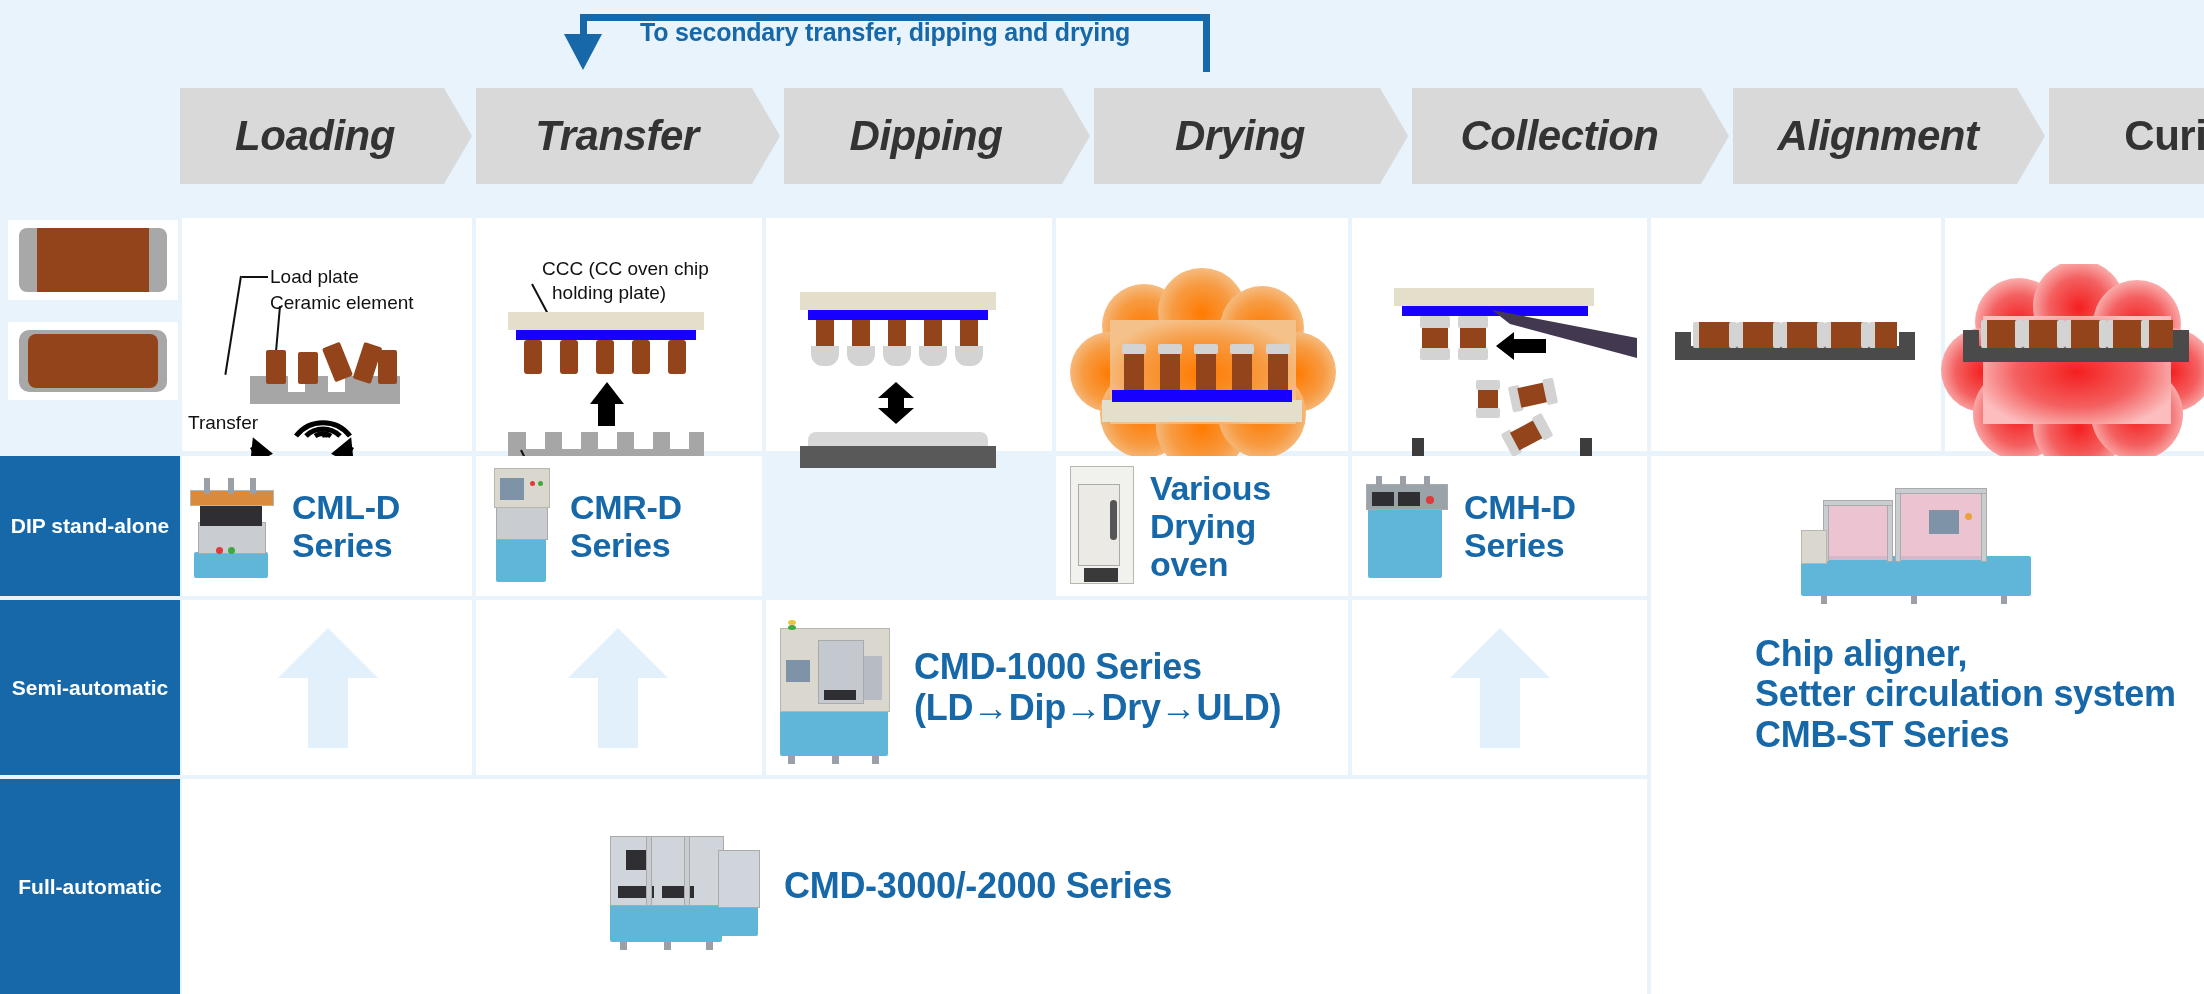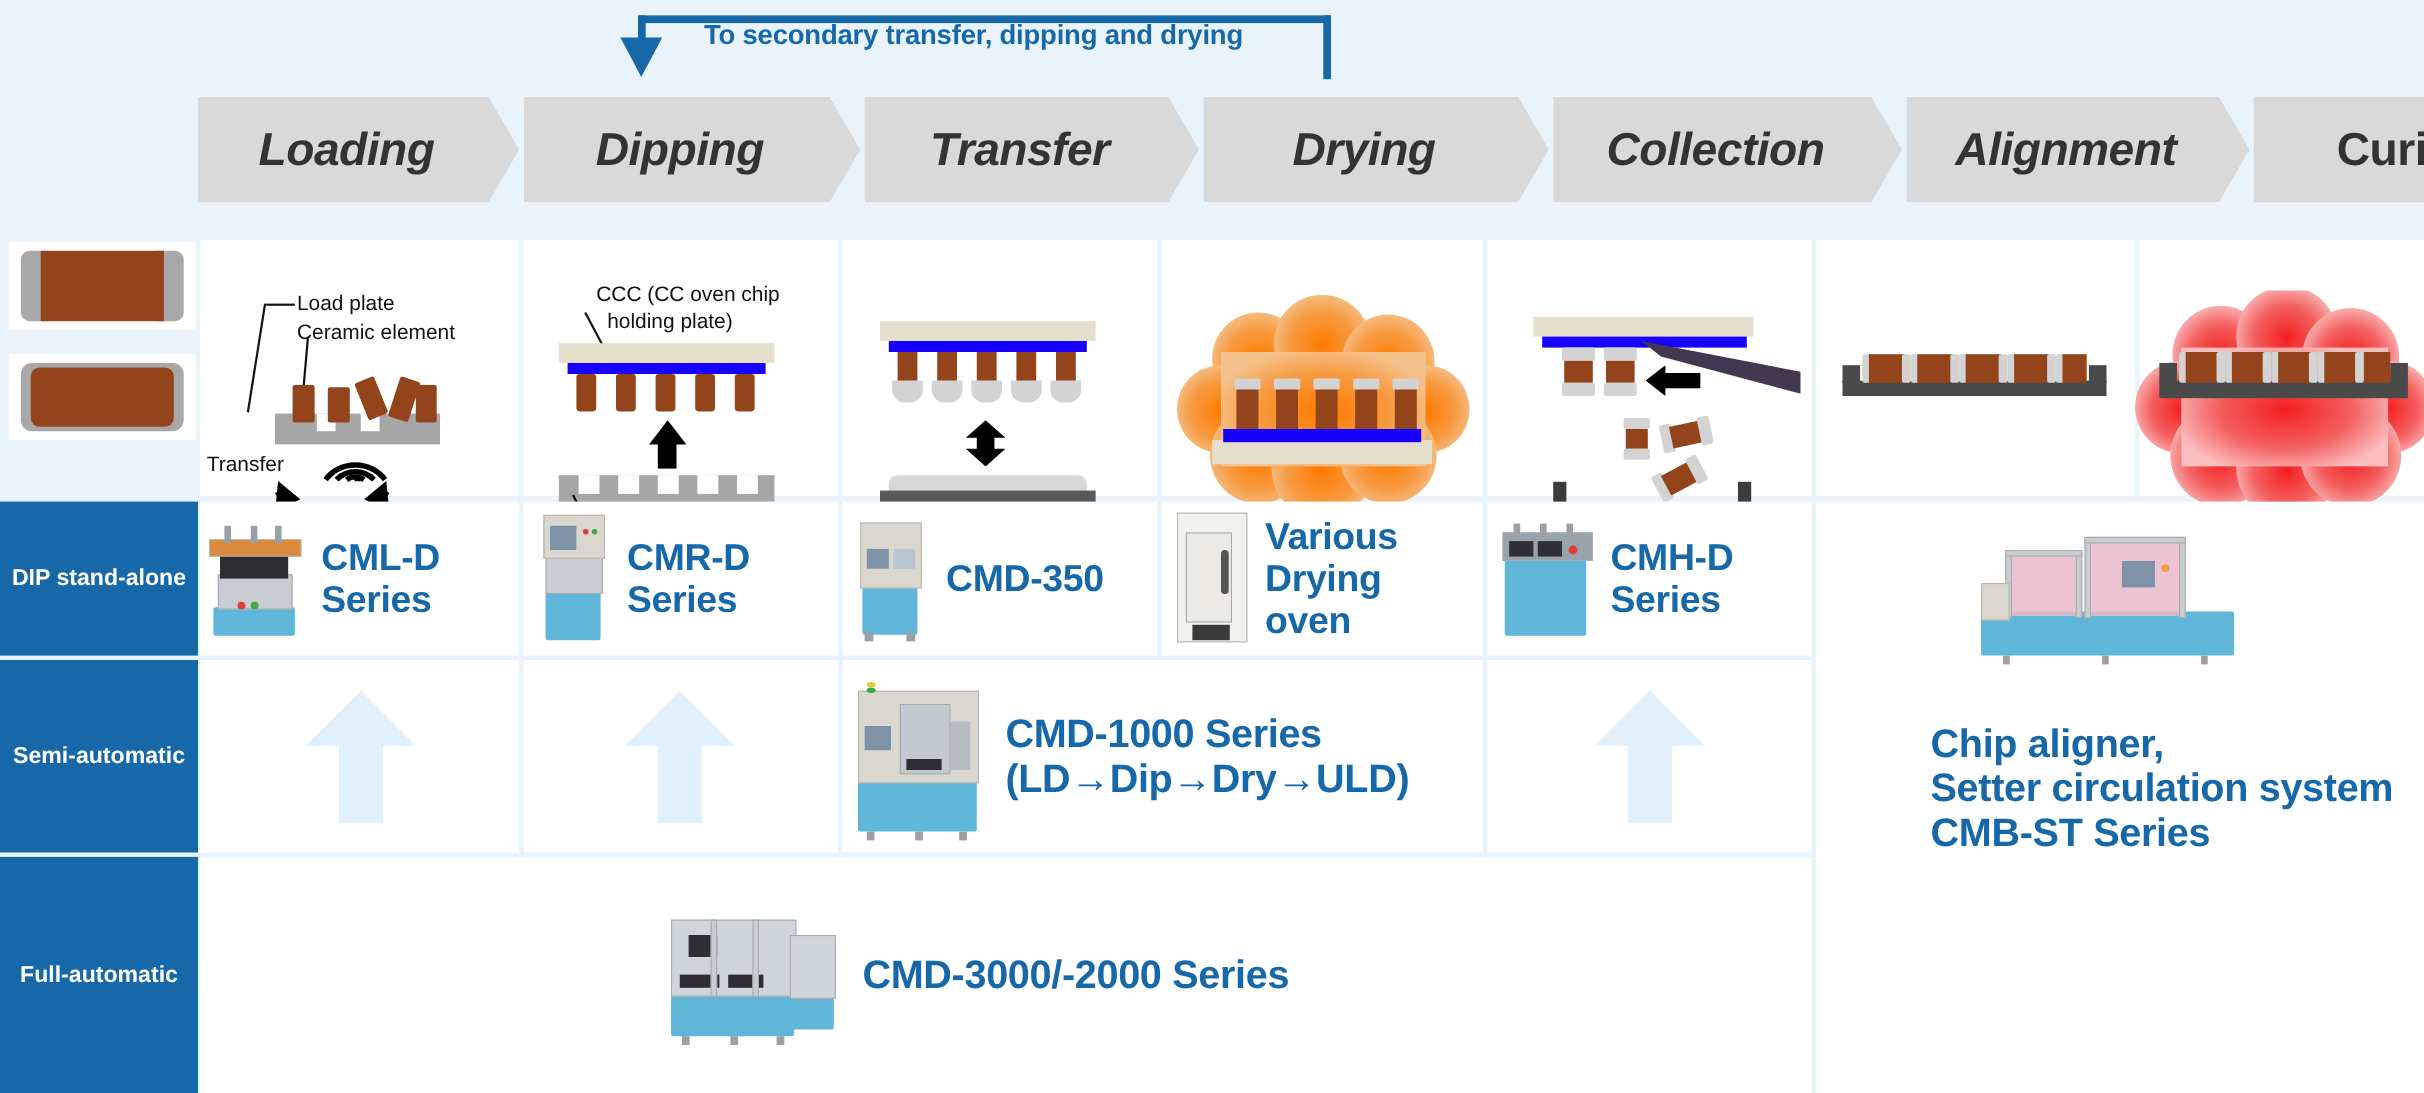--- a/index.html
+++ b/index.html
@@ -89,25 +89,25 @@
     <div class="return-line-right"></div>
     <div class="return-line-left"></div>
     <div class="return-head"></div>
     <div class="return-label">To secondary transfer, dipping and drying</div>
   </div>
 
   <div class="stages">
     <div class="stage chev" style="width:270px">
         <span>Loading</span>
       </div>
+    <div class="stage chev" style="width:282px">
+        <span>Transfer</span>
+      </div>
     <div class="stage chev" style="width:284px">
         <span>Dipping</span>
-      </div>
-    <div class="stage chev" style="width:282px">
-        <span>Transfer</span>
       </div>
     <div class="stage chev" style="width:292px">
         <span>Drying</span>
       </div>
     <div class="stage chev" style="width:295px">
         <span>Collection</span>
       </div>
     <div class="stage chev" style="width:290px">
         <span>Alignment</span>
       </div>
@@ -382,31 +382,20 @@
         <div class="m-body" style="left:2px;bottom:0;width:50px;height:44px;"></div>
         <div class="m-frame" style="left:2px;bottom:42px;width:50px;height:34px;"></div>
         <div class="m-top" style="left:0;bottom:74px;width:54px;height:38px;"></div>
         <div class="m-screen" style="left:6px;bottom:82px;width:24px;height:22px;"></div>
         <div class="m-knob" style="left:36px;bottom:96px;width:5px;height:5px;background:#e03a3a;"></div>
         <div class="m-knob" style="left:44px;bottom:96px;width:5px;height:5px;background:#3fa83f;"></div>
       </div>
       <div class="prodname" style="margin-left:22px;"><span>CMR-D Series</span></div>
     </div>
 
-    <div class="cell prodcell" style="left:766px;top:238px;width:286px;height:140px;padding-left:14px;">
-      <div class="machine" style="width:58px;height:114px;">
-        <div class="m-body" style="left:4px;bottom:6px;width:50px;height:44px;"></div>
-        <div class="m-top" style="left:2px;bottom:48px;width:54px;height:58px;"></div>
-        <div class="m-screen" style="left:8px;bottom:66px;width:20px;height:18px;"></div>
-        <div class="m-screen" style="left:32px;bottom:66px;width:20px;height:18px;background:#b9c6d2;"></div>
-        <div class="m-leg" style="left:6px;bottom:0;width:8px;height:8px;"></div>
-        <div class="m-leg" style="left:44px;bottom:0;width:8px;height:8px;"></div>
-      </div>
-      <div class="prodname" style="margin-left:22px;"><span>CMD-350</span></div>
-    </div>
 
     <div class="cell prodcell" style="left:1056px;top:238px;width:292px;height:140px;padding-left:14px;">
       <div class="machine" style="width:62px;height:116px;">
         <div class="m-top" style="left:0;bottom:0;width:62px;height:116px;background:#f1f1ee;"></div>
         <div class="m-frame" style="left:8px;bottom:18px;width:40px;height:80px;background:#eceae5;"></div>
         <div class="m-dark" style="left:40px;bottom:44px;width:7px;height:40px;border-radius:4px;background:#555;"></div>
         <div class="m-screen" style="left:14px;bottom:2px;width:34px;height:14px;background:#3a3a3a;"></div>
       </div>
       <div class="prodname" style="margin-left:18px;width:150px;"><span>Various Drying oven</span></div>
     </div>
@@ -436,21 +425,21 @@
         <div class="m-frame" style="left:180px;bottom:34px;width:4px;height:70px;"></div>
         <div class="m-frame" style="left:22px;bottom:90px;width:68px;height:4px;"></div>
         <div class="m-frame" style="left:94px;bottom:102px;width:90px;height:4px;"></div>
         <div class="m-screen" style="left:128px;bottom:62px;width:30px;height:24px;"></div>
         <div class="m-top" style="left:0;bottom:32px;width:24px;height:32px;"></div>
         <div class="m-knob" style="left:164px;bottom:76px;width:7px;height:7px;background:#e8a33d;"></div>
         <div class="m-leg" style="left:20px;bottom:-8px;width:6px;height:8px;"></div>
         <div class="m-leg" style="left:110px;bottom:-8px;width:6px;height:8px;"></div>
         <div class="m-leg" style="left:200px;bottom:-8px;width:6px;height:8px;"></div>
       </div>
-      <div class="prodname big" style="position:absolute;left:104px;top:200px;">
+      <div class="prodname big" style="position:absolute;left:104px;top:178px;">
         <div>Chip aligner,</div>
         <div>Setter circulation system</div>
         <div>CMB-ST Series</div>
       </div>
     </div>
 
     <div class="rowlabel" style="left:0;top:382px;width:180px;height:175px;">
       <span>Semi-automatic</span>
     </div>
 

